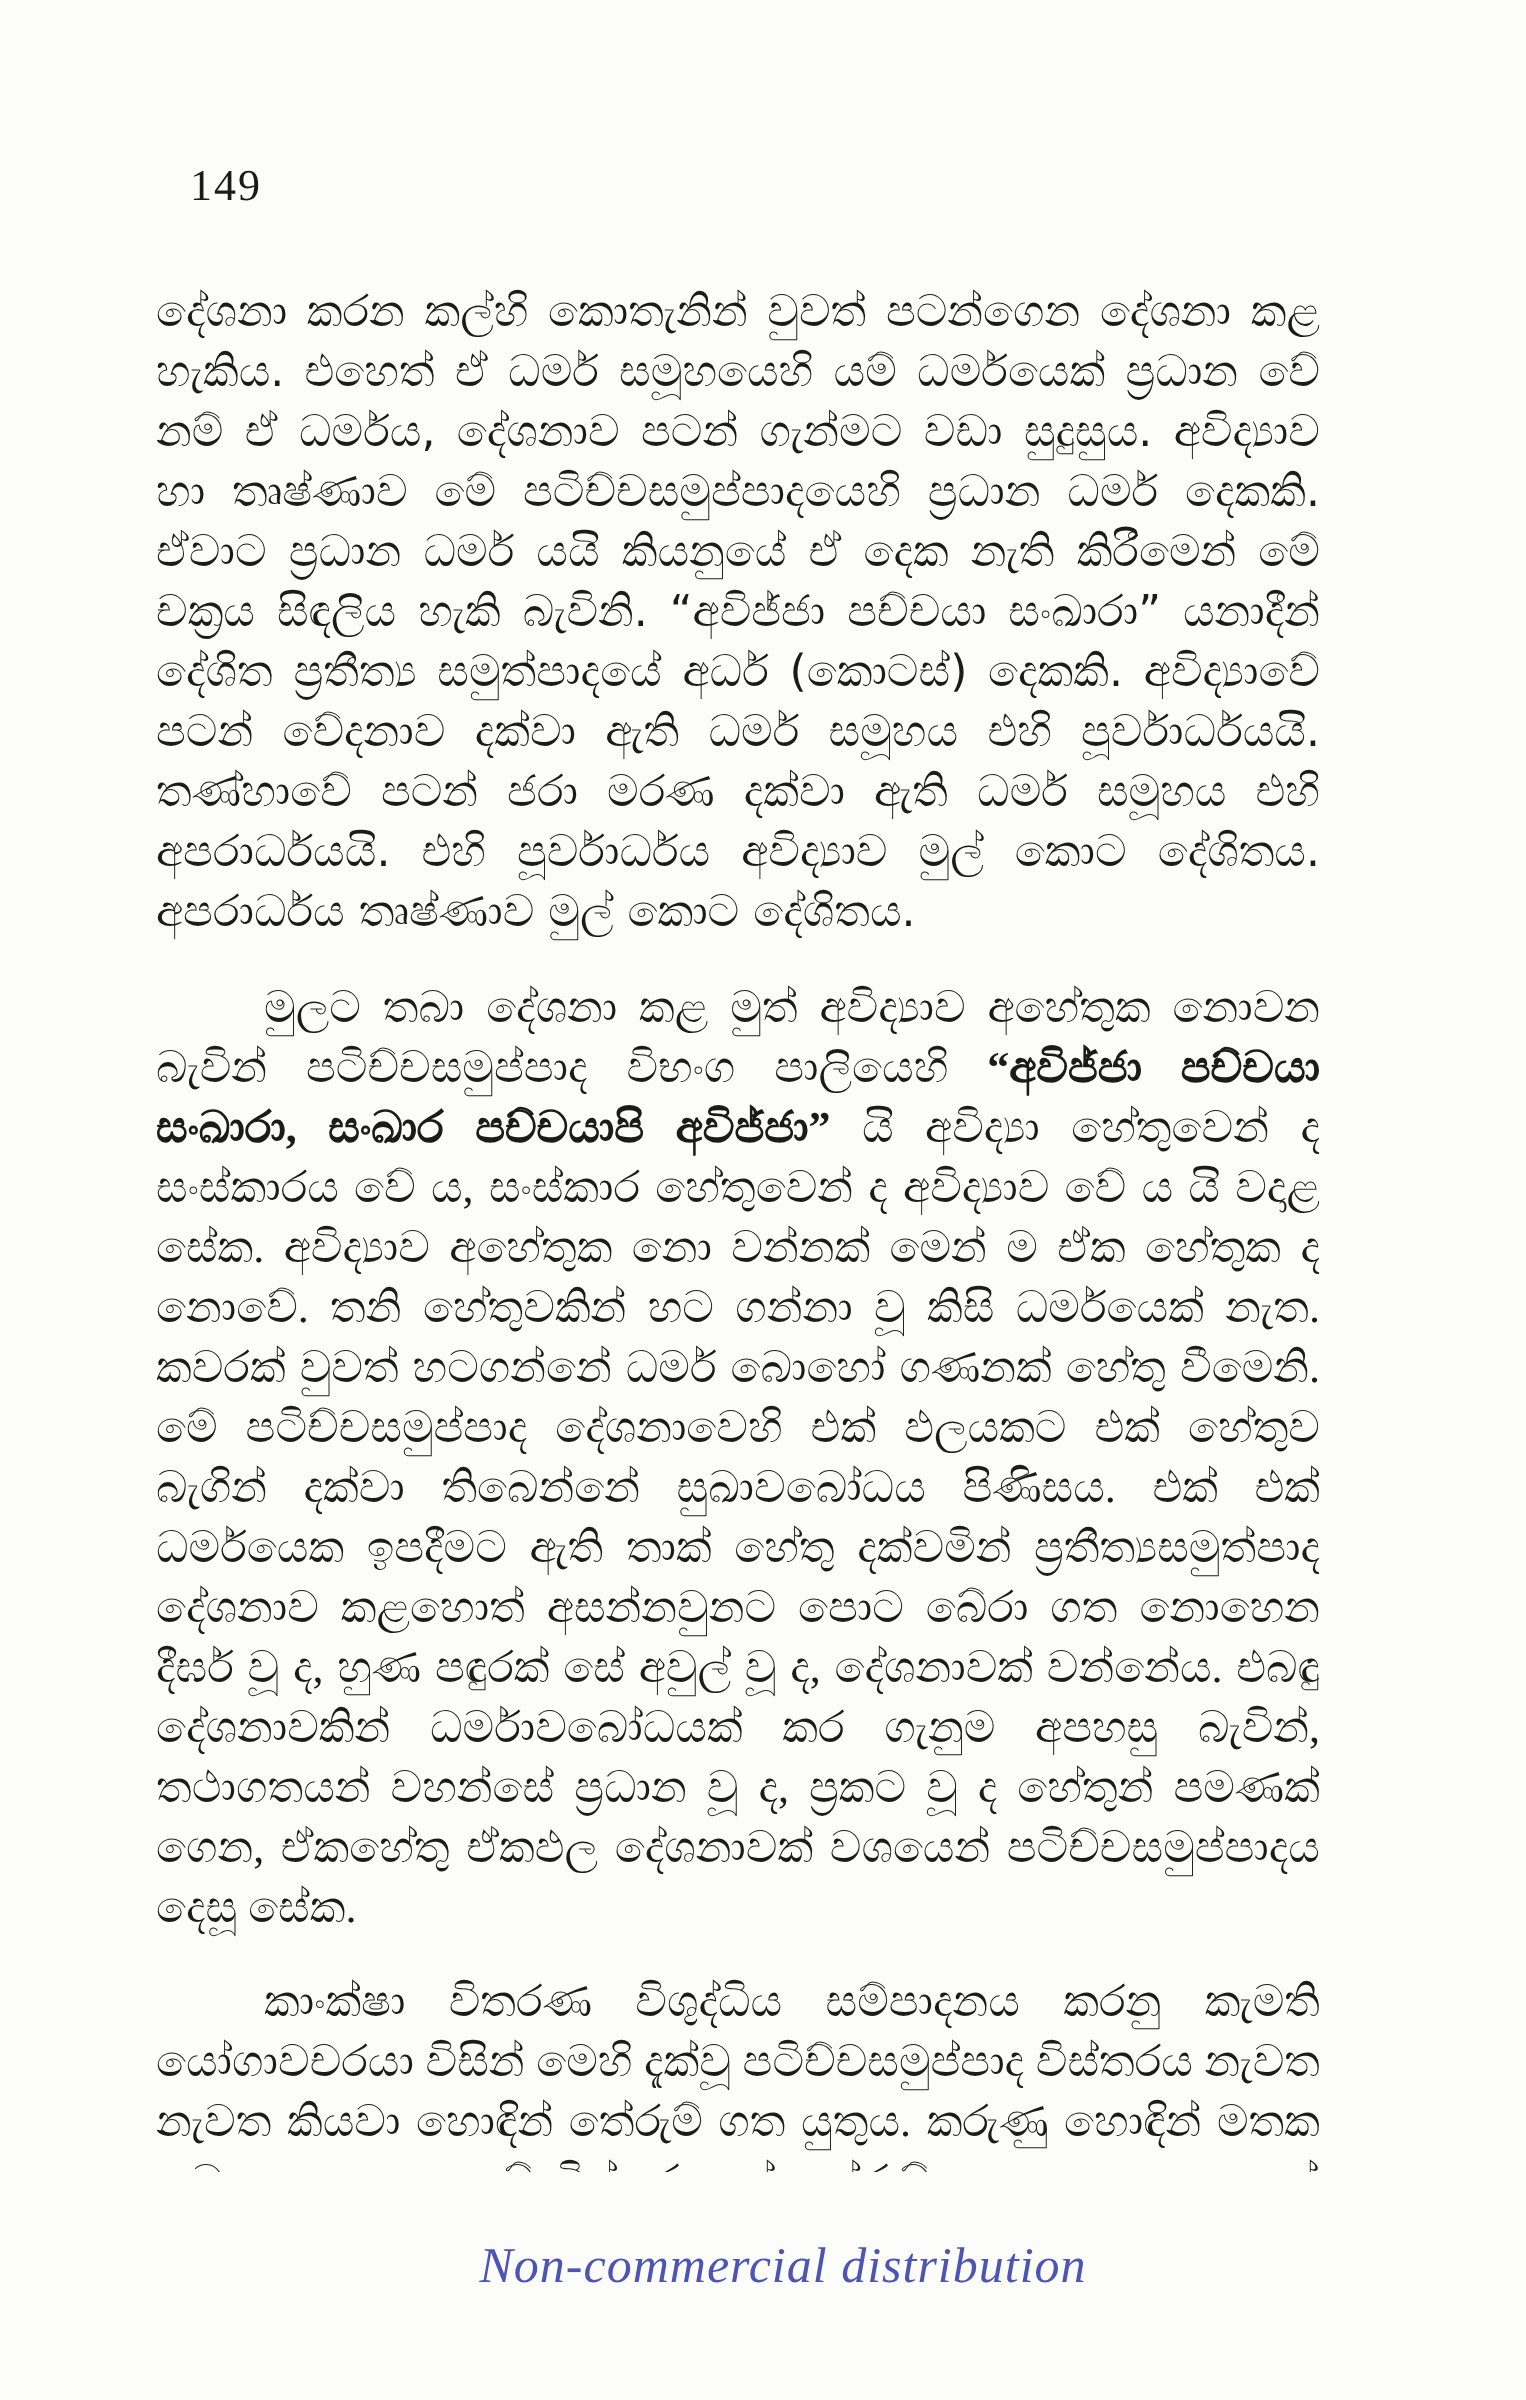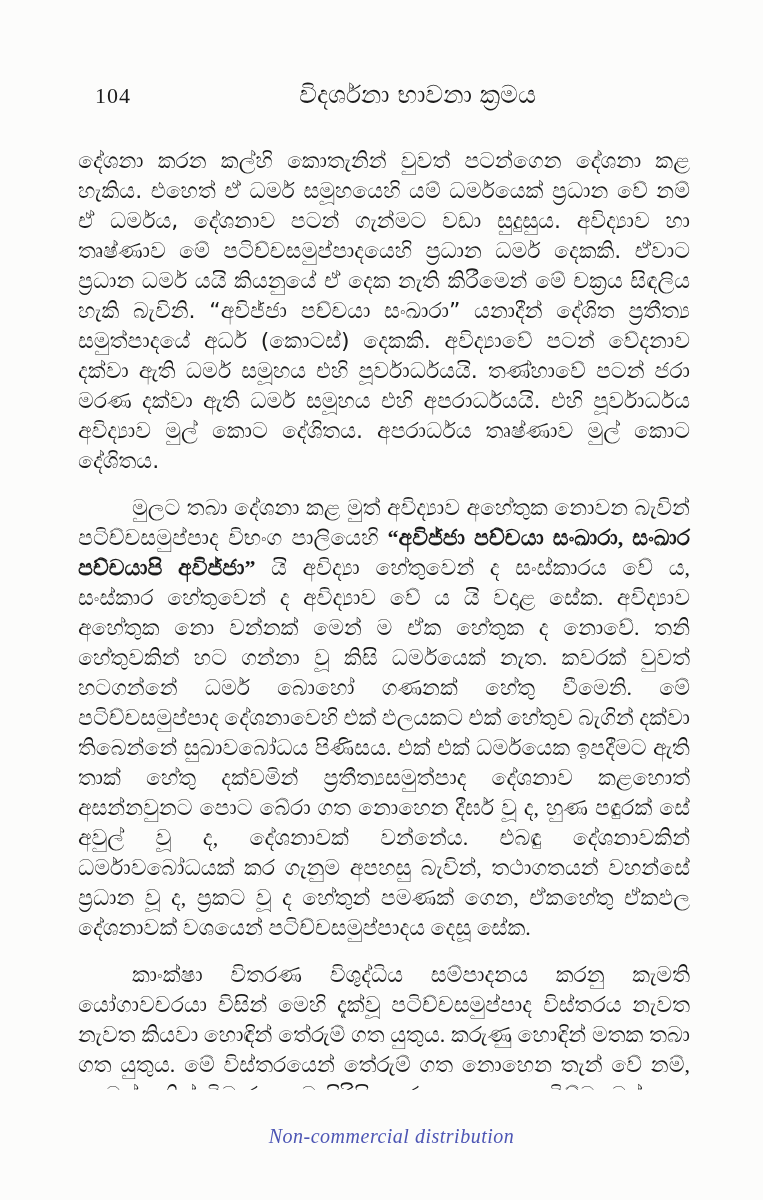--- a/index.html
+++ b/index.html
@@ -32,21 +32,21 @@
   }
   .page-title{
     flex:1 1 auto;
     text-align:center;
     font-size:25px;
     font-weight:400;
     margin:0;
     padding-left:14px; 
   }
   .body-text{
-    padding:36px 73px 0 78px;
+    padding:36px 103px 0 78px;
     font-size:22px;
     line-height:30px;
     text-align:justify;
     max-height:980px;
     overflow:hidden;
   }
   .body-text p{
     margin:0 0 17px 0;
   }
   .body-text p.indent{
@@ -59,34 +59,33 @@
   .page-footer{
     position:absolute;
     left:0;
     right:0;
     bottom:52px;
     text-align:center;
   }
   .footer-text{
     font-family:"Liberation Serif", serif;
     font-style:italic;
-    font-size:20px;
+    font-size:25px;
     letter-spacing:0.5px;
     color:var(--footer-blue);
     margin-left:20px;
   }
 </style>
 </head>
 <body>
 
 <div class="page">
 
   <header class="page-header">
-    <span class="page-number">104</span>
-    <h1 class="page-title">විදර්ශනා භාවනා ක්‍රමය</h1>
+    <span class="page-number">149</span>
   </header>
 
   <main class="body-text">
 
   <p><span>දේශනා කරන කල්හි කොතැනින් වුවත් පටන්ගෙන දේශනා කළ හැකිය. එහෙත් ඒ ධර්ම සමූහයෙහි යම් ධර්මයෙක් ප්‍රධාන වේ නම් ඒ ධර්මය, දේශනාව පටන් ගැන්මට වඩා සුදුසුය. අවිද්‍යාව හා තෘෂ්ණාව මේ පටිච්චසමුප්පාදයෙහි ප්‍රධාන ධර්ම දෙකකි. ඒවාට ප්‍රධාන ධර්ම යයි කියනුයේ ඒ දෙක නැති කිරීමෙන් මේ චක්‍රය සිඳලිය හැකි බැවිනි. “අවිජ්ජා පච්චයා සංඛාරා” යනාදීන් දේශිත ප්‍රතීත්‍ය සමුත්පාදයේ අර්ධ (කොටස්) දෙකකි. අවිද්‍යාවේ පටන් වේදනාව දක්වා ඇති ධර්ම සමූහය එහි පූර්වාර්ධයයි. තණ්හාවේ පටන් ජරා මරණ දක්වා ඇති ධර්ම සමූහය එහි අපරාර්ධයයි. එහි පූර්වාර්ධය අවිද්‍යාව මුල් කොට දේශිතය. අපරාර්ධය තෘෂ්ණාව මුල් කොට දේශිතය.</span></p>
       <p class="indent"><span>මුලට තබා දේශනා කළ මුත් අවිද්‍යාව අහේතුක නොවන බැවින් පටිච්චසමුප්පාද විභංග පාලියෙහි </span><b>“අවිජ්ජා පච්චයා සංඛාරා, සංඛාර පච්චයාපි අවිජ්ජා”</b><span> යි අවිද්‍යා හේතුවෙන් ද සංස්කාරය වේ ය, සංස්කාර හේතුවෙන් ද අවිද්‍යාව වේ ය යි වදාළ සේක. අවිද්‍යාව අහේතුක නො වන්නක් මෙන් ම ඒක හේතුක ද නොවේ. තනි හේතුවකින් හට ගන්නා වූ කිසි ධර්මයෙක් නැත. කවරක් වුවත් හටගන්නේ ධර්ම බොහෝ ගණනක් හේතු වීමෙනි. මේ පටිච්චසමුප්පාද දේශනාවෙහි එක් ඵලයකට එක් හේතුව බැගින් දක්වා තිබෙන්නේ සුඛාවබෝධය පිණිසය. එක් එක් ධර්මයෙක ඉපදීමට ඇති තාක් හේතු දක්වමින් ප්‍රතීත්‍යසමුත්පාද දේශනාව කළහොත් අසන්නවුනට පොට බේරා ගත නොහෙන දීර්ඝ වූ ද, හුණ පඳුරක් සේ අවුල් වූ ද, දේශනාවක් වන්නේය. එබඳු දේශනාවකින් ධර්මාවබෝධයක් කර ගැනුම අපහසු බැවින්, තථාගතයන් වහන්සේ ප්‍රධාන වූ ද, ප්‍රකට වූ ද හේතුන් පමණක් ගෙන, ඒකහේතු ඒකඵල දේශනාවක් වශයෙන් පටිච්චසමුප්පාදය දෙසූ සේක.</span></p>
       <p class="indent"><span>කාංක්ෂා විතරණ විශුද්ධිය සම්පාදනය කරනු කැමති යෝගාවචරයා විසින් මෙහි දැක්වූ පටිච්චසමුප්පාද විස්තරය නැවත නැවත කියවා හොඳින් තේරුම් ගත යුතුය. කරුණු හොඳින් මතක තබා ගත යුතුය. මේ විස්තරයෙන් තේරුම් ගත නොහෙන තැන් වේ නම්, දතුවන් අතින් විචාරා දැනුම පිරිසිදු කර ගත යුතුය. පටිච්චසමුප්පාදය පිළිබඳ එසේ අවබෝධයක් ඇති කර ගත් කල්හි</span></p>
     </main>
 
   <footer class="page-footer">

